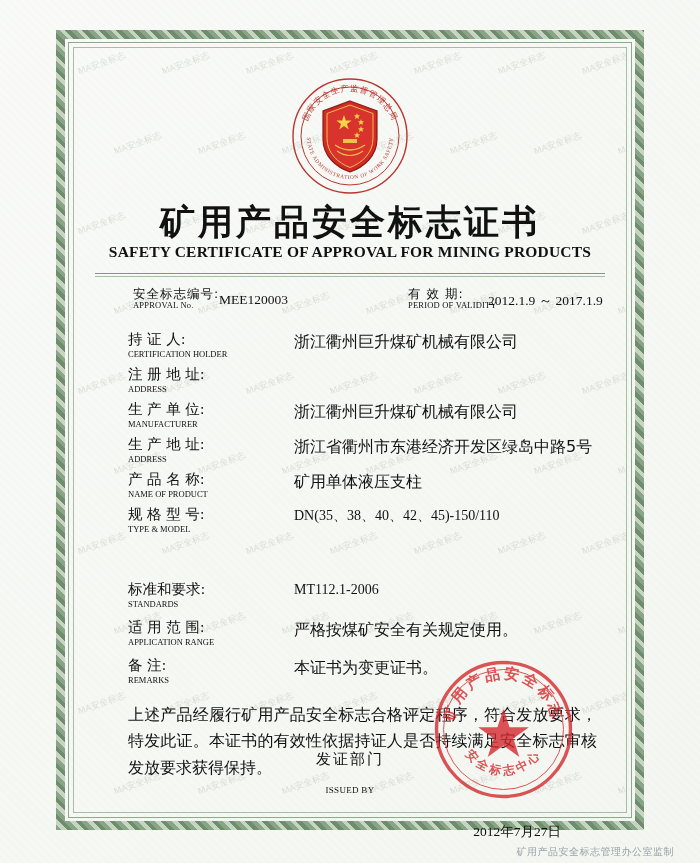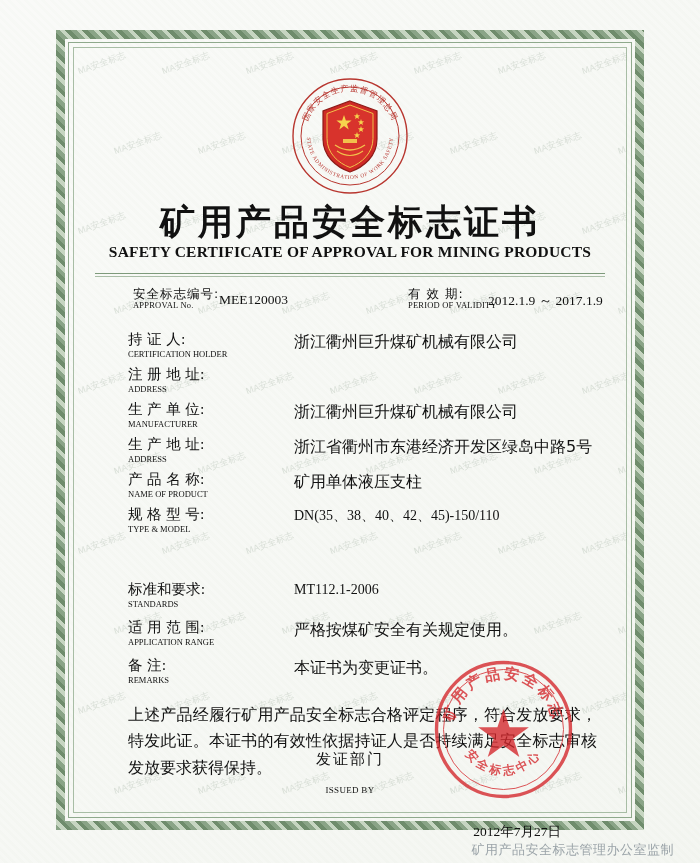--- a/index.html
+++ b/index.html
@@ -248,21 +248,21 @@
   .seal-text {
     position: absolute;
     left: 0; top: 0; width: 145px; height: 145px;
   }
 
   .footer-note {
     position: absolute;
     bottom: 4px;
     right: 26px;
     font-family: Liberation Sans, sans-serif;
-    font-size: 13px;
+    font-size: 10px;
     color: #9aa3a8;
     letter-spacing: 0.5px;
   }
 </style>
 </head>
 <body>
 
 <div class="page">
 
   <div class="border-outer"></div>

